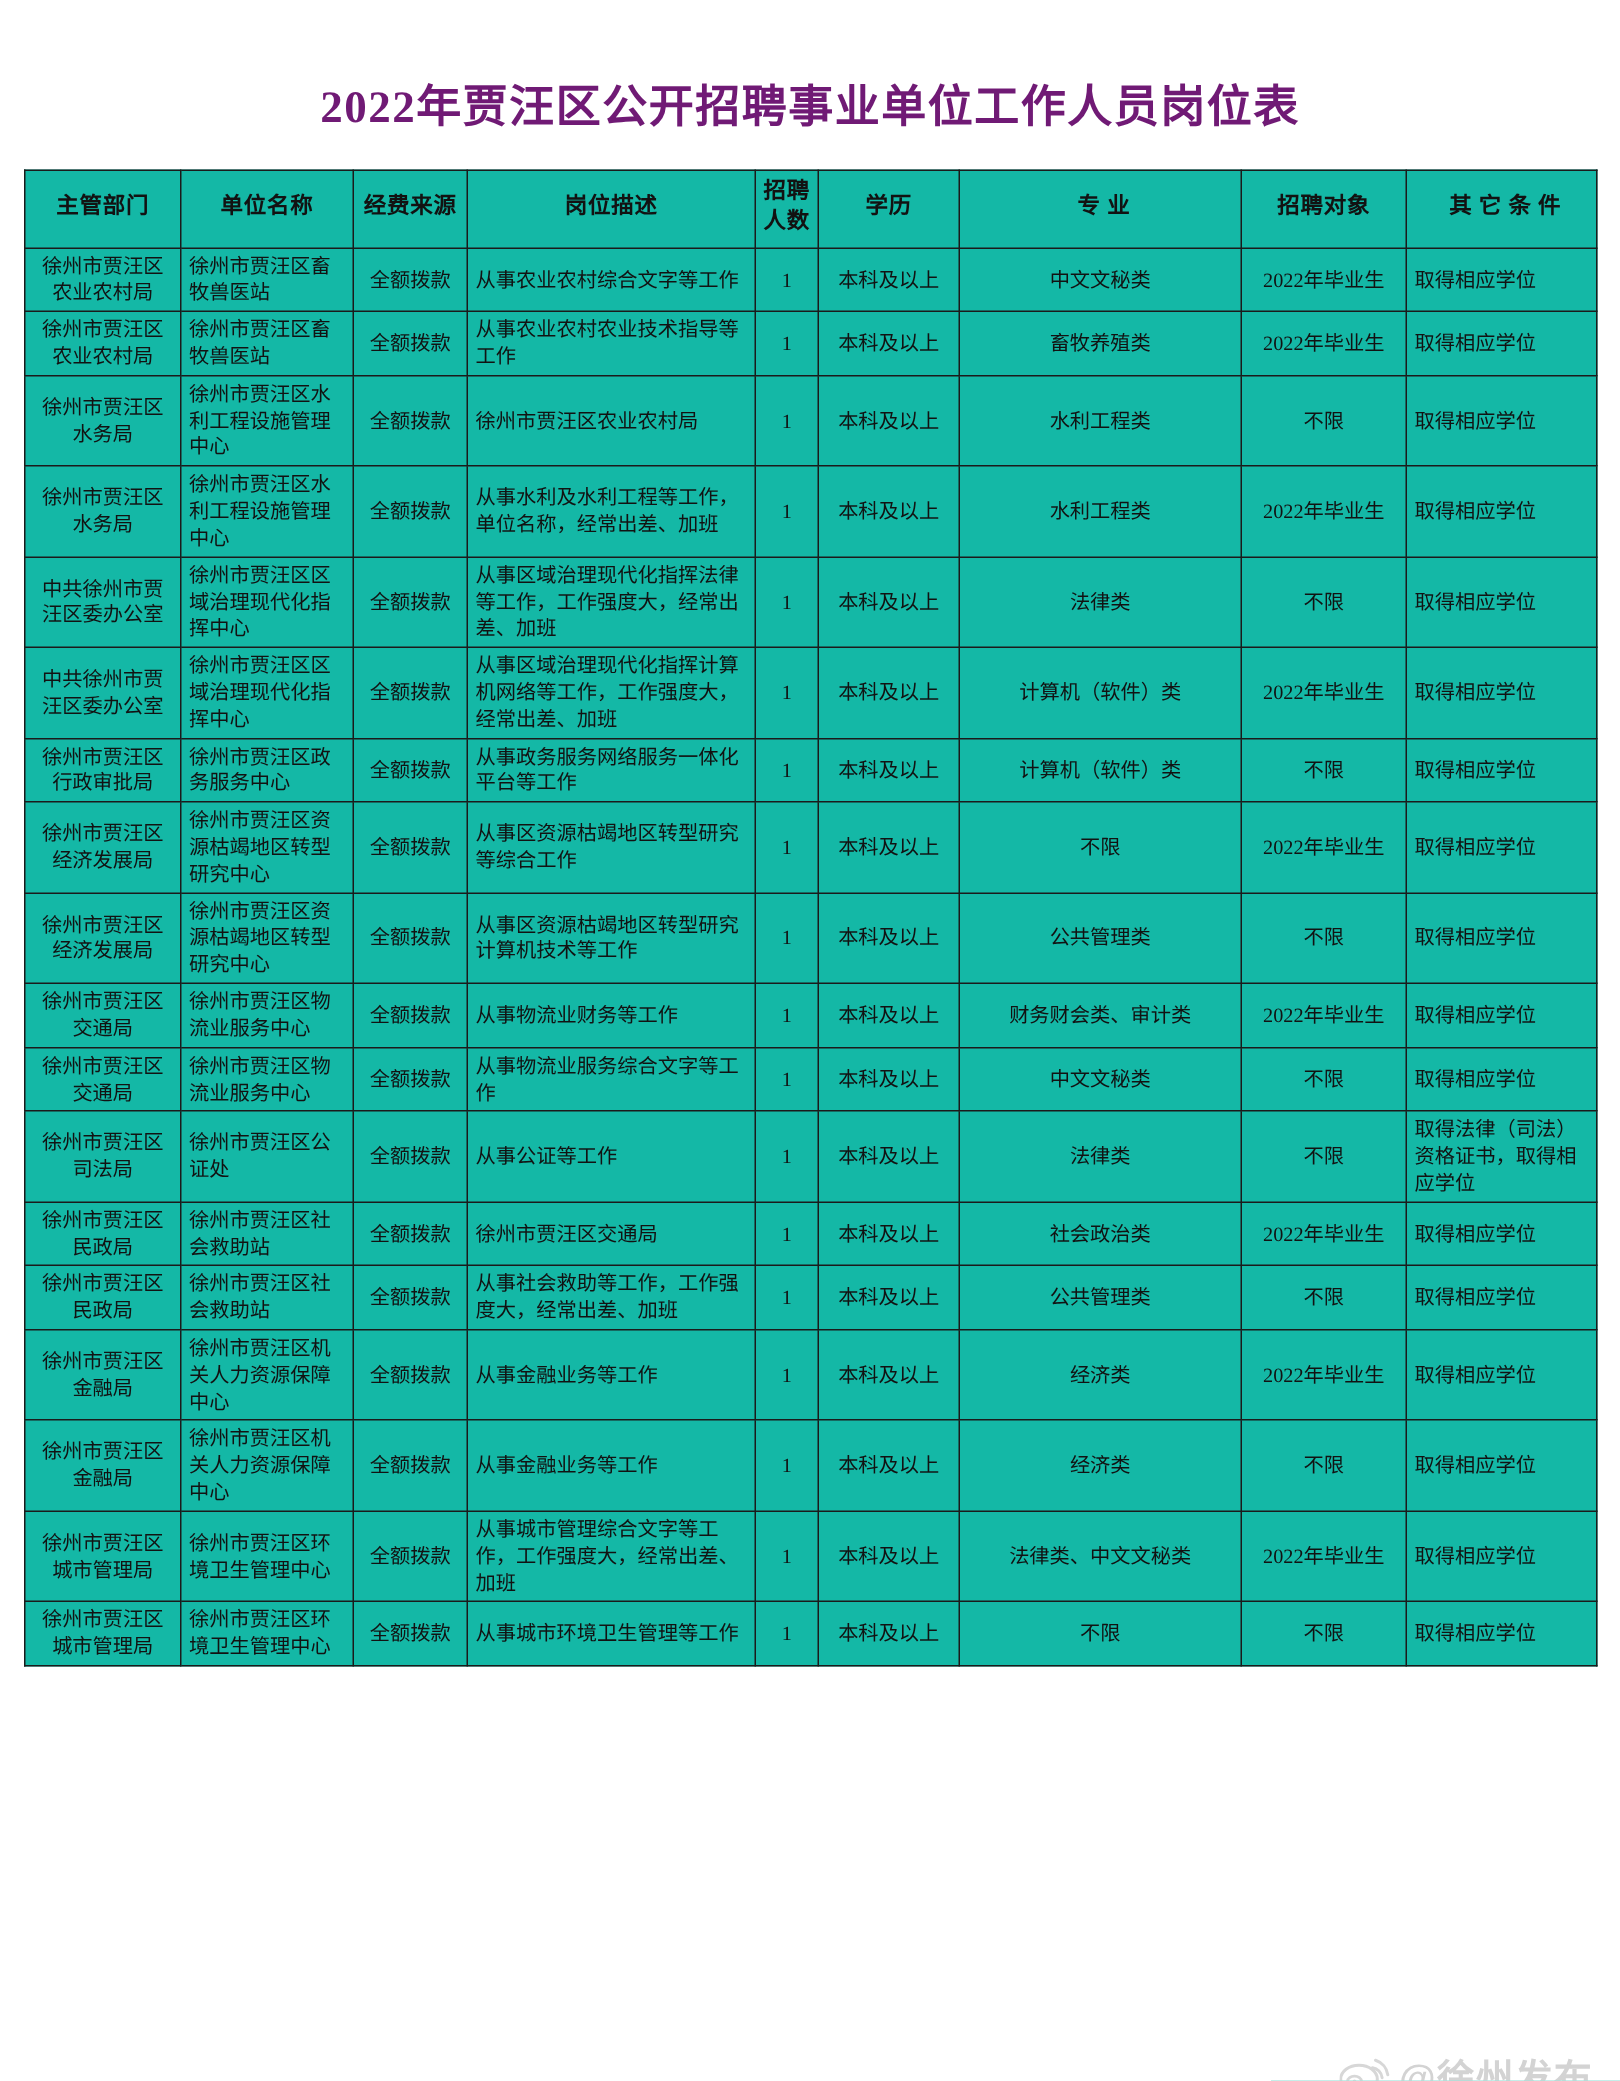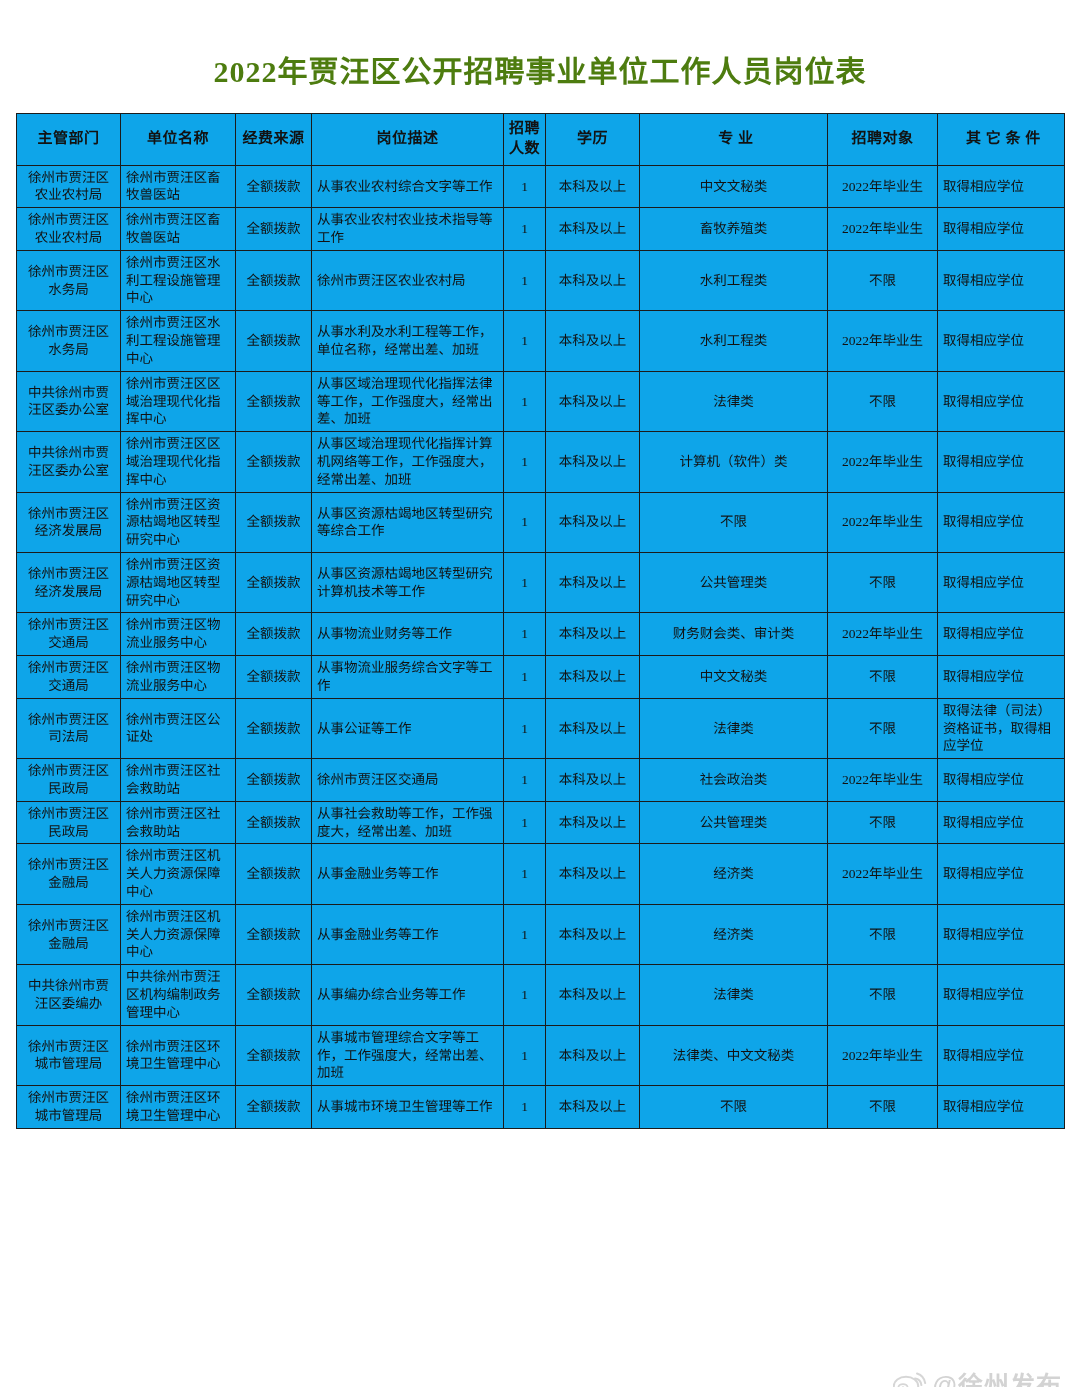--- a/index.html
+++ b/index.html
@@ -22,37 +22,37 @@
     height: 1387px;
     position: relative;
     box-sizing: border-box;
   }
 
   #page-title {
     text-align: center;
     font-size: 30px;
     font-weight: bold;
     letter-spacing: 1px;
-    color: #4d7c0f;
+    color: #701a75;
     padding-top: 33px;
     padding-bottom: 0;
     line-height: 1.25;
     font-family: "Liberation Serif", "DejaVu Serif", serif;
   }
 
   #table-wrap {
     margin: 22px 16px 0 16px;
     width: 1048px;
   }
 
   table.jobs {
     border-collapse: collapse;
     width: 1048px;
     table-layout: fixed;
-    background: #0ea5e9;
+    background: #14b8a6;
     font-family: Liberation Serif, serif;
   }
 
   table.jobs th,
   table.jobs td {
     border: 1px solid #1b1b1b;
     padding: 3px 5px;
     vertical-align: middle;
     font-size: 13.5px;
     line-height: 1.32;
@@ -214,20 +214,31 @@
             <td class="unit">徐州市贾汪区区域治理现代化指挥中心</td>
             <td class="fund">全额拨款</td>
             <td class="desc">从事区域治理现代化指挥计算机网络等工作，工作强度大，经常出差、加班</td>
             <td class="count">1</td>
             <td class="edu">本科及以上</td>
             <td class="major">计算机（软件）类</td>
             <td class="target">2022年毕业生</td>
             <td class="other">取得相应学位</td>
           </tr>
           <tr>
+            <td class="dept">徐州市贾汪区行政审批局</td>
+            <td class="unit">徐州市贾汪区政务服务中心</td>
+            <td class="fund">全额拨款</td>
+            <td class="desc">从事政务服务网络服务一体化平台等工作</td>
+            <td class="count">1</td>
+            <td class="edu">本科及以上</td>
+            <td class="major">计算机（软件）类</td>
+            <td class="target">不限</td>
+            <td class="other">取得相应学位</td>
+          </tr>
+          <tr>
             <td class="dept">徐州市贾汪区经济发展局</td>
             <td class="unit">徐州市贾汪区资源枯竭地区转型研究中心</td>
             <td class="fund">全额拨款</td>
             <td class="desc">从事区资源枯竭地区转型研究等综合工作</td>
             <td class="count">1</td>
             <td class="edu">本科及以上</td>
             <td class="major">不限</td>
             <td class="target">2022年毕业生</td>
             <td class="other">取得相应学位</td>
           </tr>
@@ -309,31 +320,20 @@
             <td class="other">取得相应学位</td>
           </tr>
           <tr>
             <td class="dept">徐州市贾汪区金融局</td>
             <td class="unit">徐州市贾汪区机关人力资源保障中心</td>
             <td class="fund">全额拨款</td>
             <td class="desc">从事金融业务等工作</td>
             <td class="count">1</td>
             <td class="edu">本科及以上</td>
             <td class="major">经济类</td>
-            <td class="target">不限</td>
-            <td class="other">取得相应学位</td>
-          </tr>
-          <tr>
-            <td class="dept">中共徐州市贾汪区委编办</td>
-            <td class="unit">中共徐州市贾汪区机构编制政务管理中心</td>
-            <td class="fund">全额拨款</td>
-            <td class="desc">从事编办综合业务等工作</td>
-            <td class="count">1</td>
-            <td class="edu">本科及以上</td>
-            <td class="major">法律类</td>
             <td class="target">不限</td>
             <td class="other">取得相应学位</td>
           </tr>
           <tr>
             <td class="dept">徐州市贾汪区城市管理局</td>
             <td class="unit">徐州市贾汪区环境卫生管理中心</td>
             <td class="fund">全额拨款</td>
             <td class="desc">从事城市管理综合文字等工作，工作强度大，经常出差、加班</td>
             <td class="count">1</td>
             <td class="edu">本科及以上</td>

